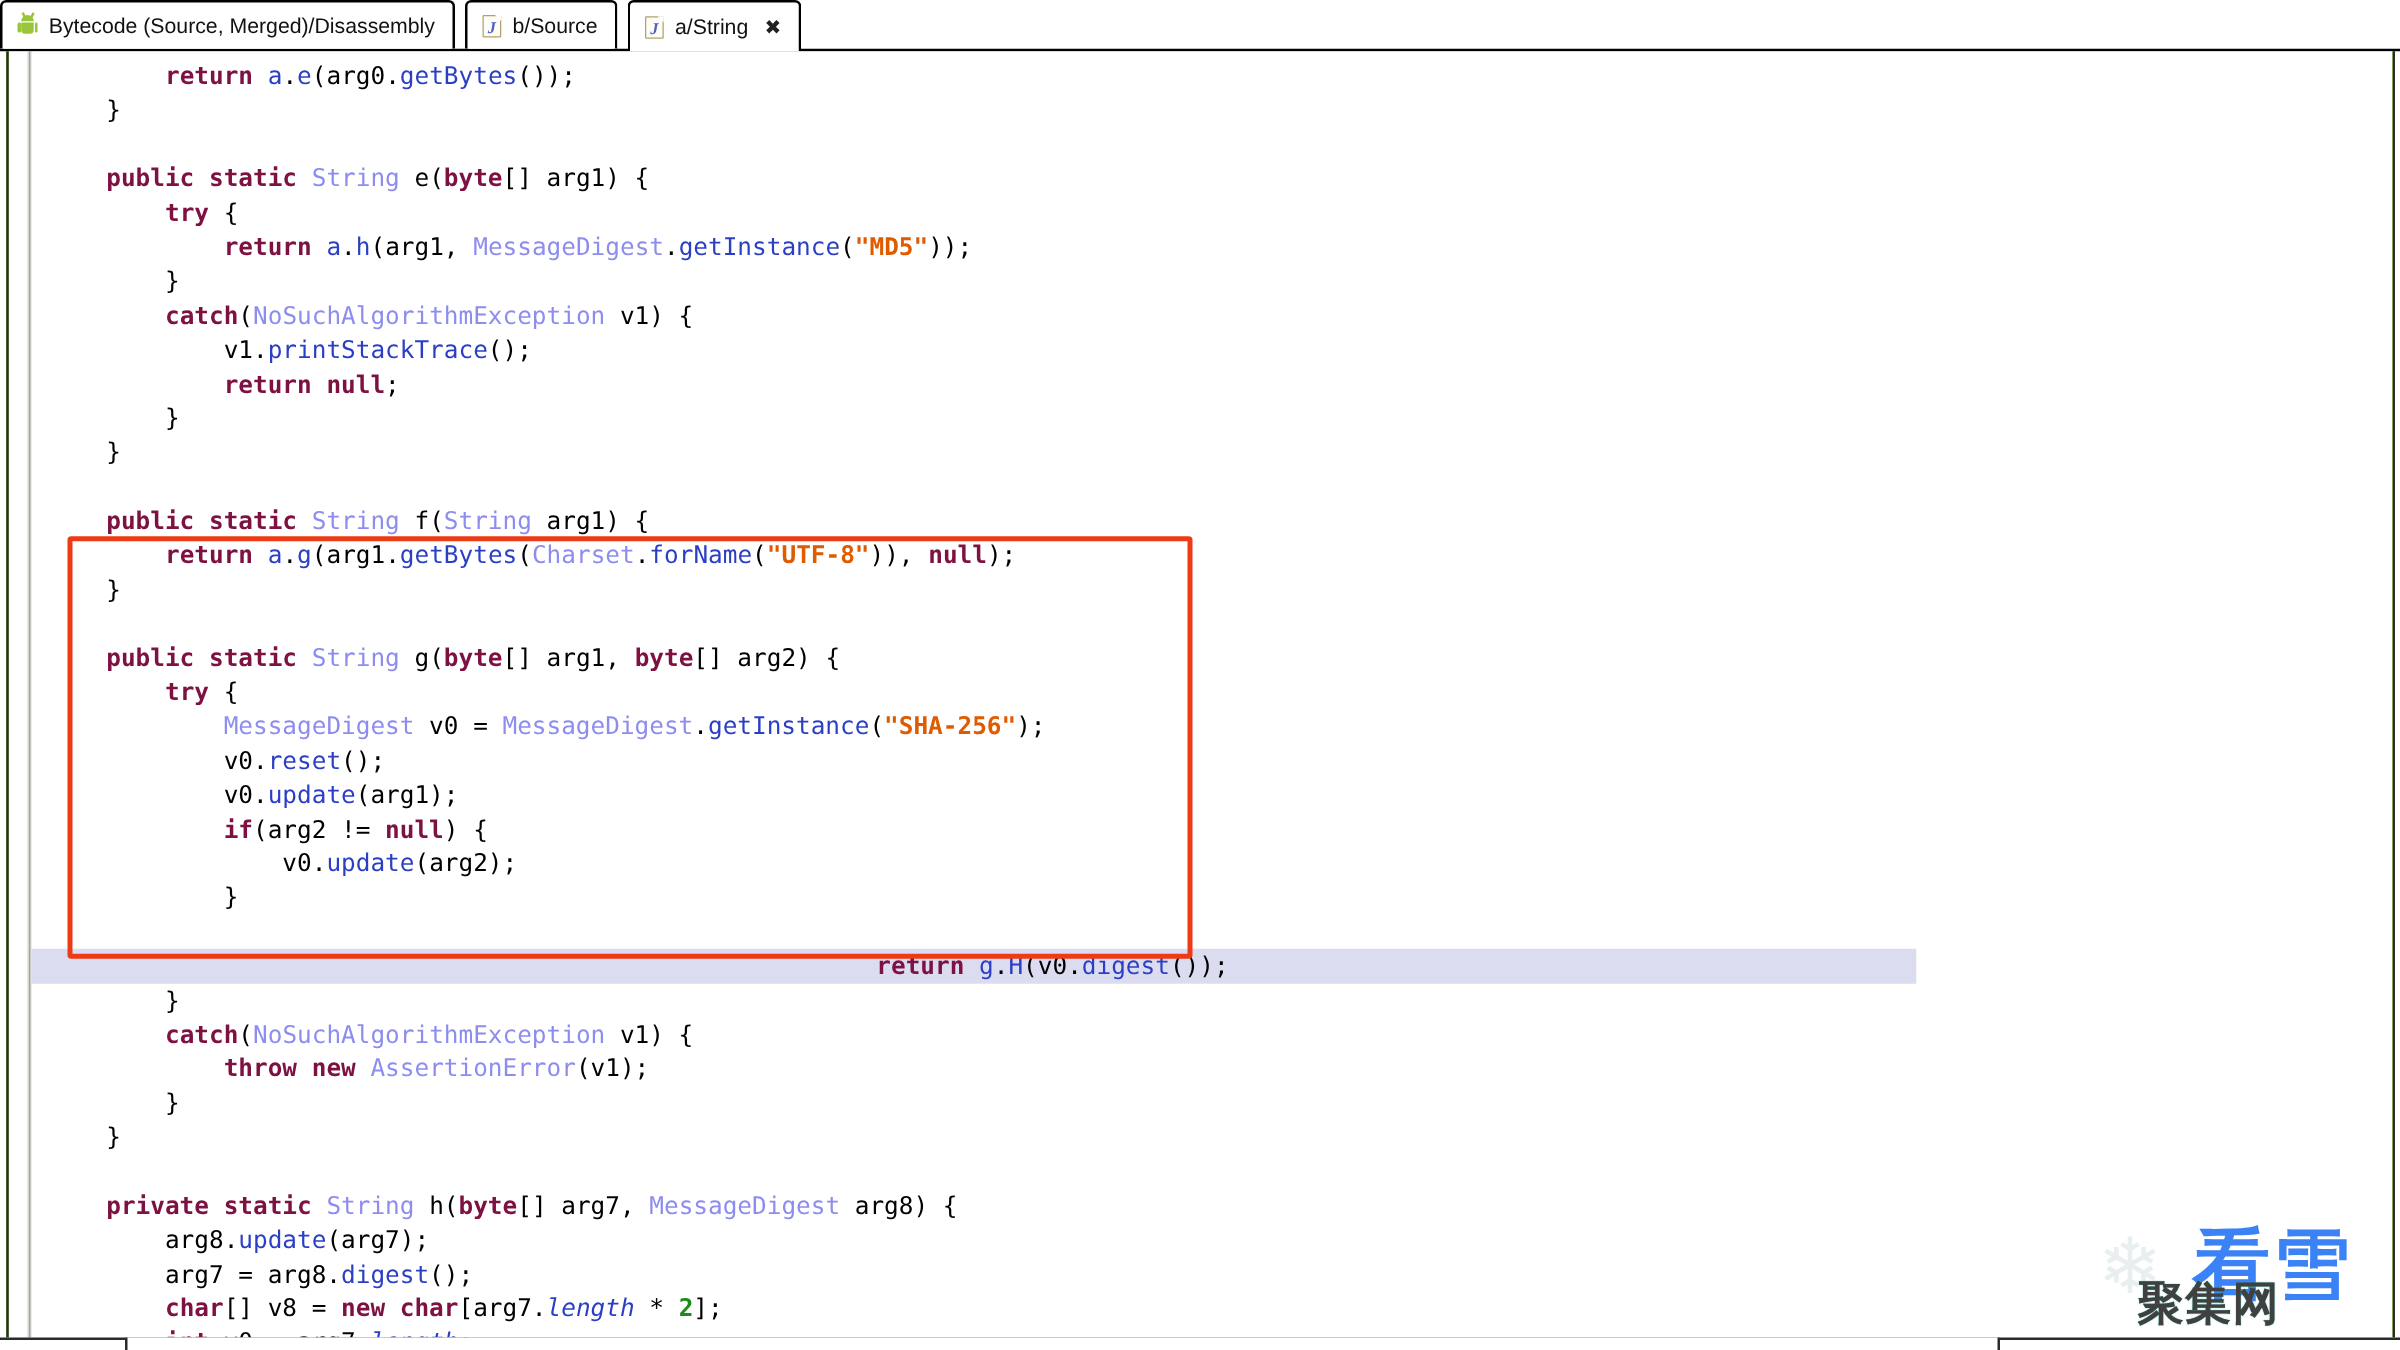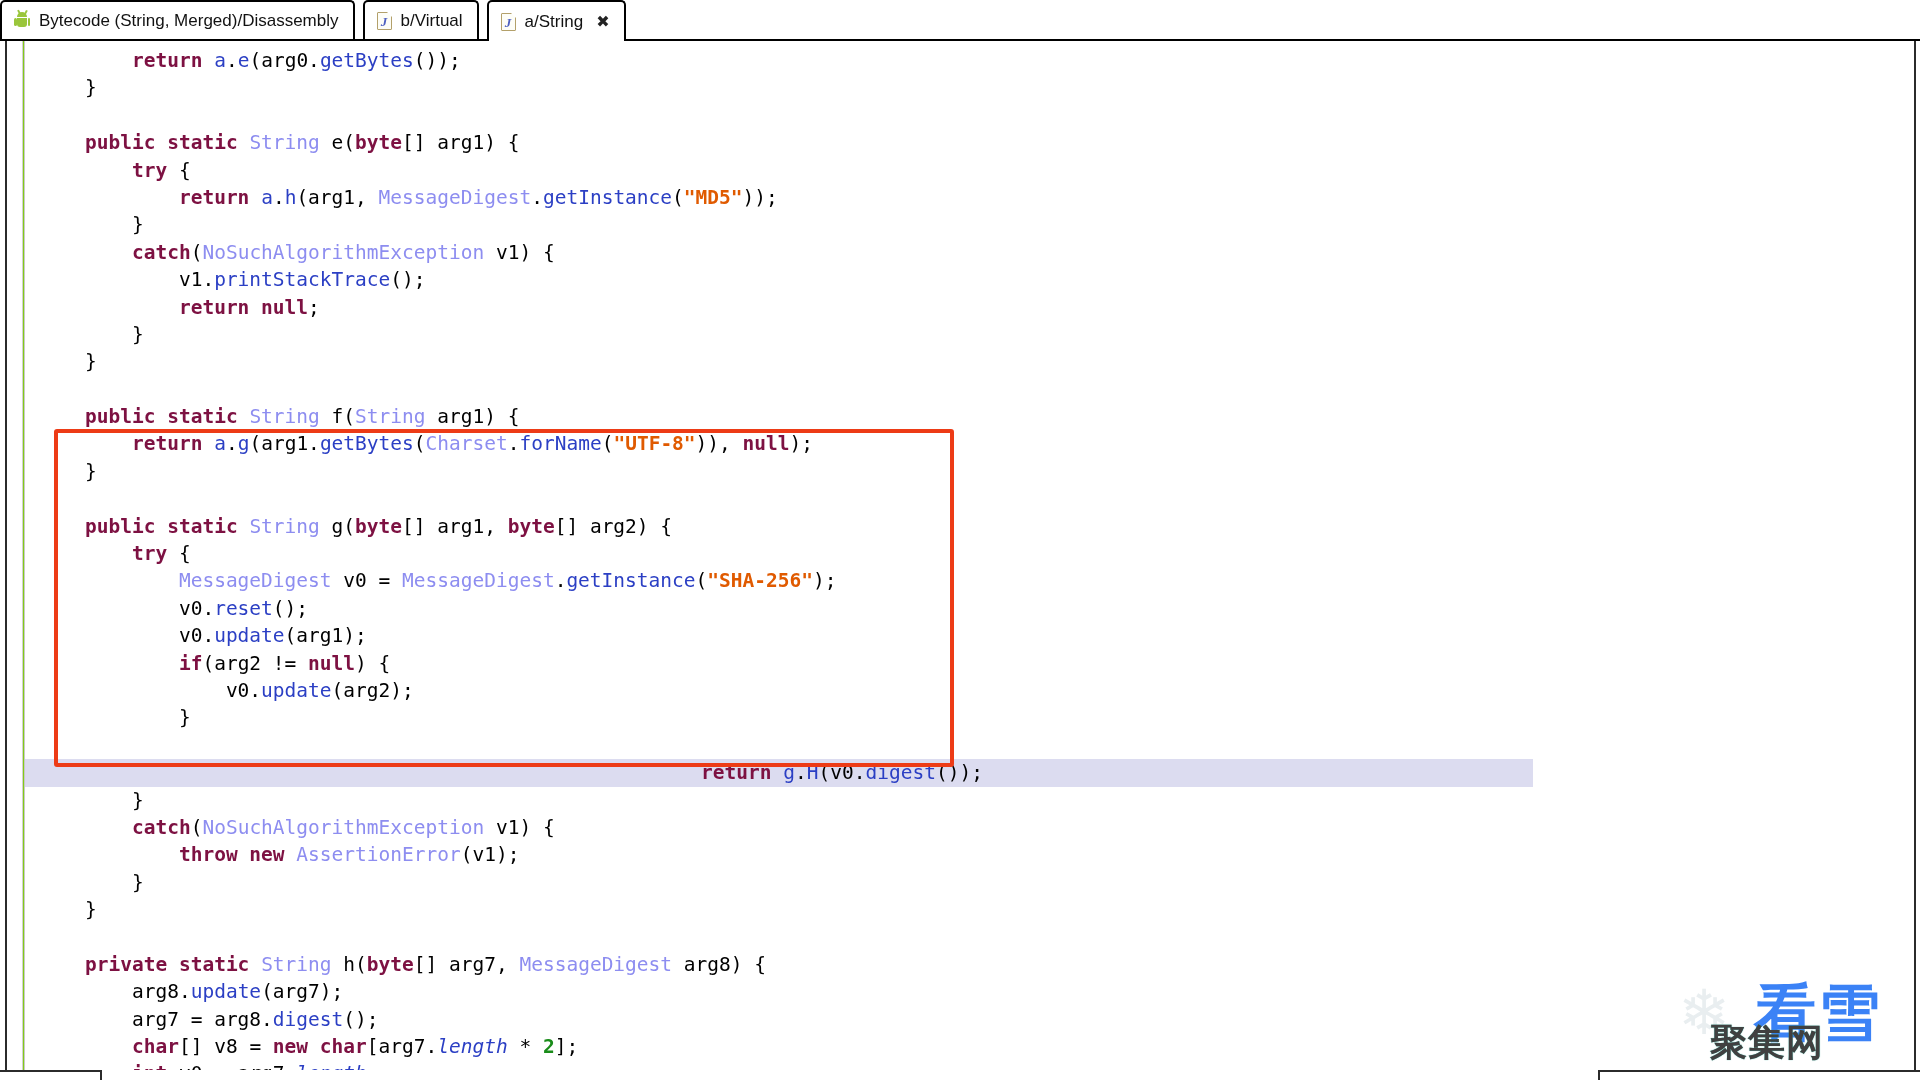--- a/index.html
+++ b/index.html
@@ -232,26 +232,26 @@
 
   <div class="tab">
     <span class="icon-android">
       <span class="ant l"></span>
         <span class="ant r"></span>
       <span class="head"></span>
       <span class="arm l"></span>
         <span class="arm r"></span>
       <span class="body"></span>
     </span>
-    <span class="tab-label">Bytecode (String, Merged)/Disassembly</span>
+    <span class="tab-label">Bytecode (Source, Merged)/Disassembly</span>
   </div>
 
   <div class="tab">
     <span class="icon-java"></span>
-    <span class="tab-label">b/Virtual</span>
+    <span class="tab-label">b/Source</span>
   </div>
 
   <div class="tab active">
     <span class="icon-java"></span>
     <span class="tab-label">a/String</span>
     <span class="tab-close">✖</span>
   </div>
 
 </div>
 

